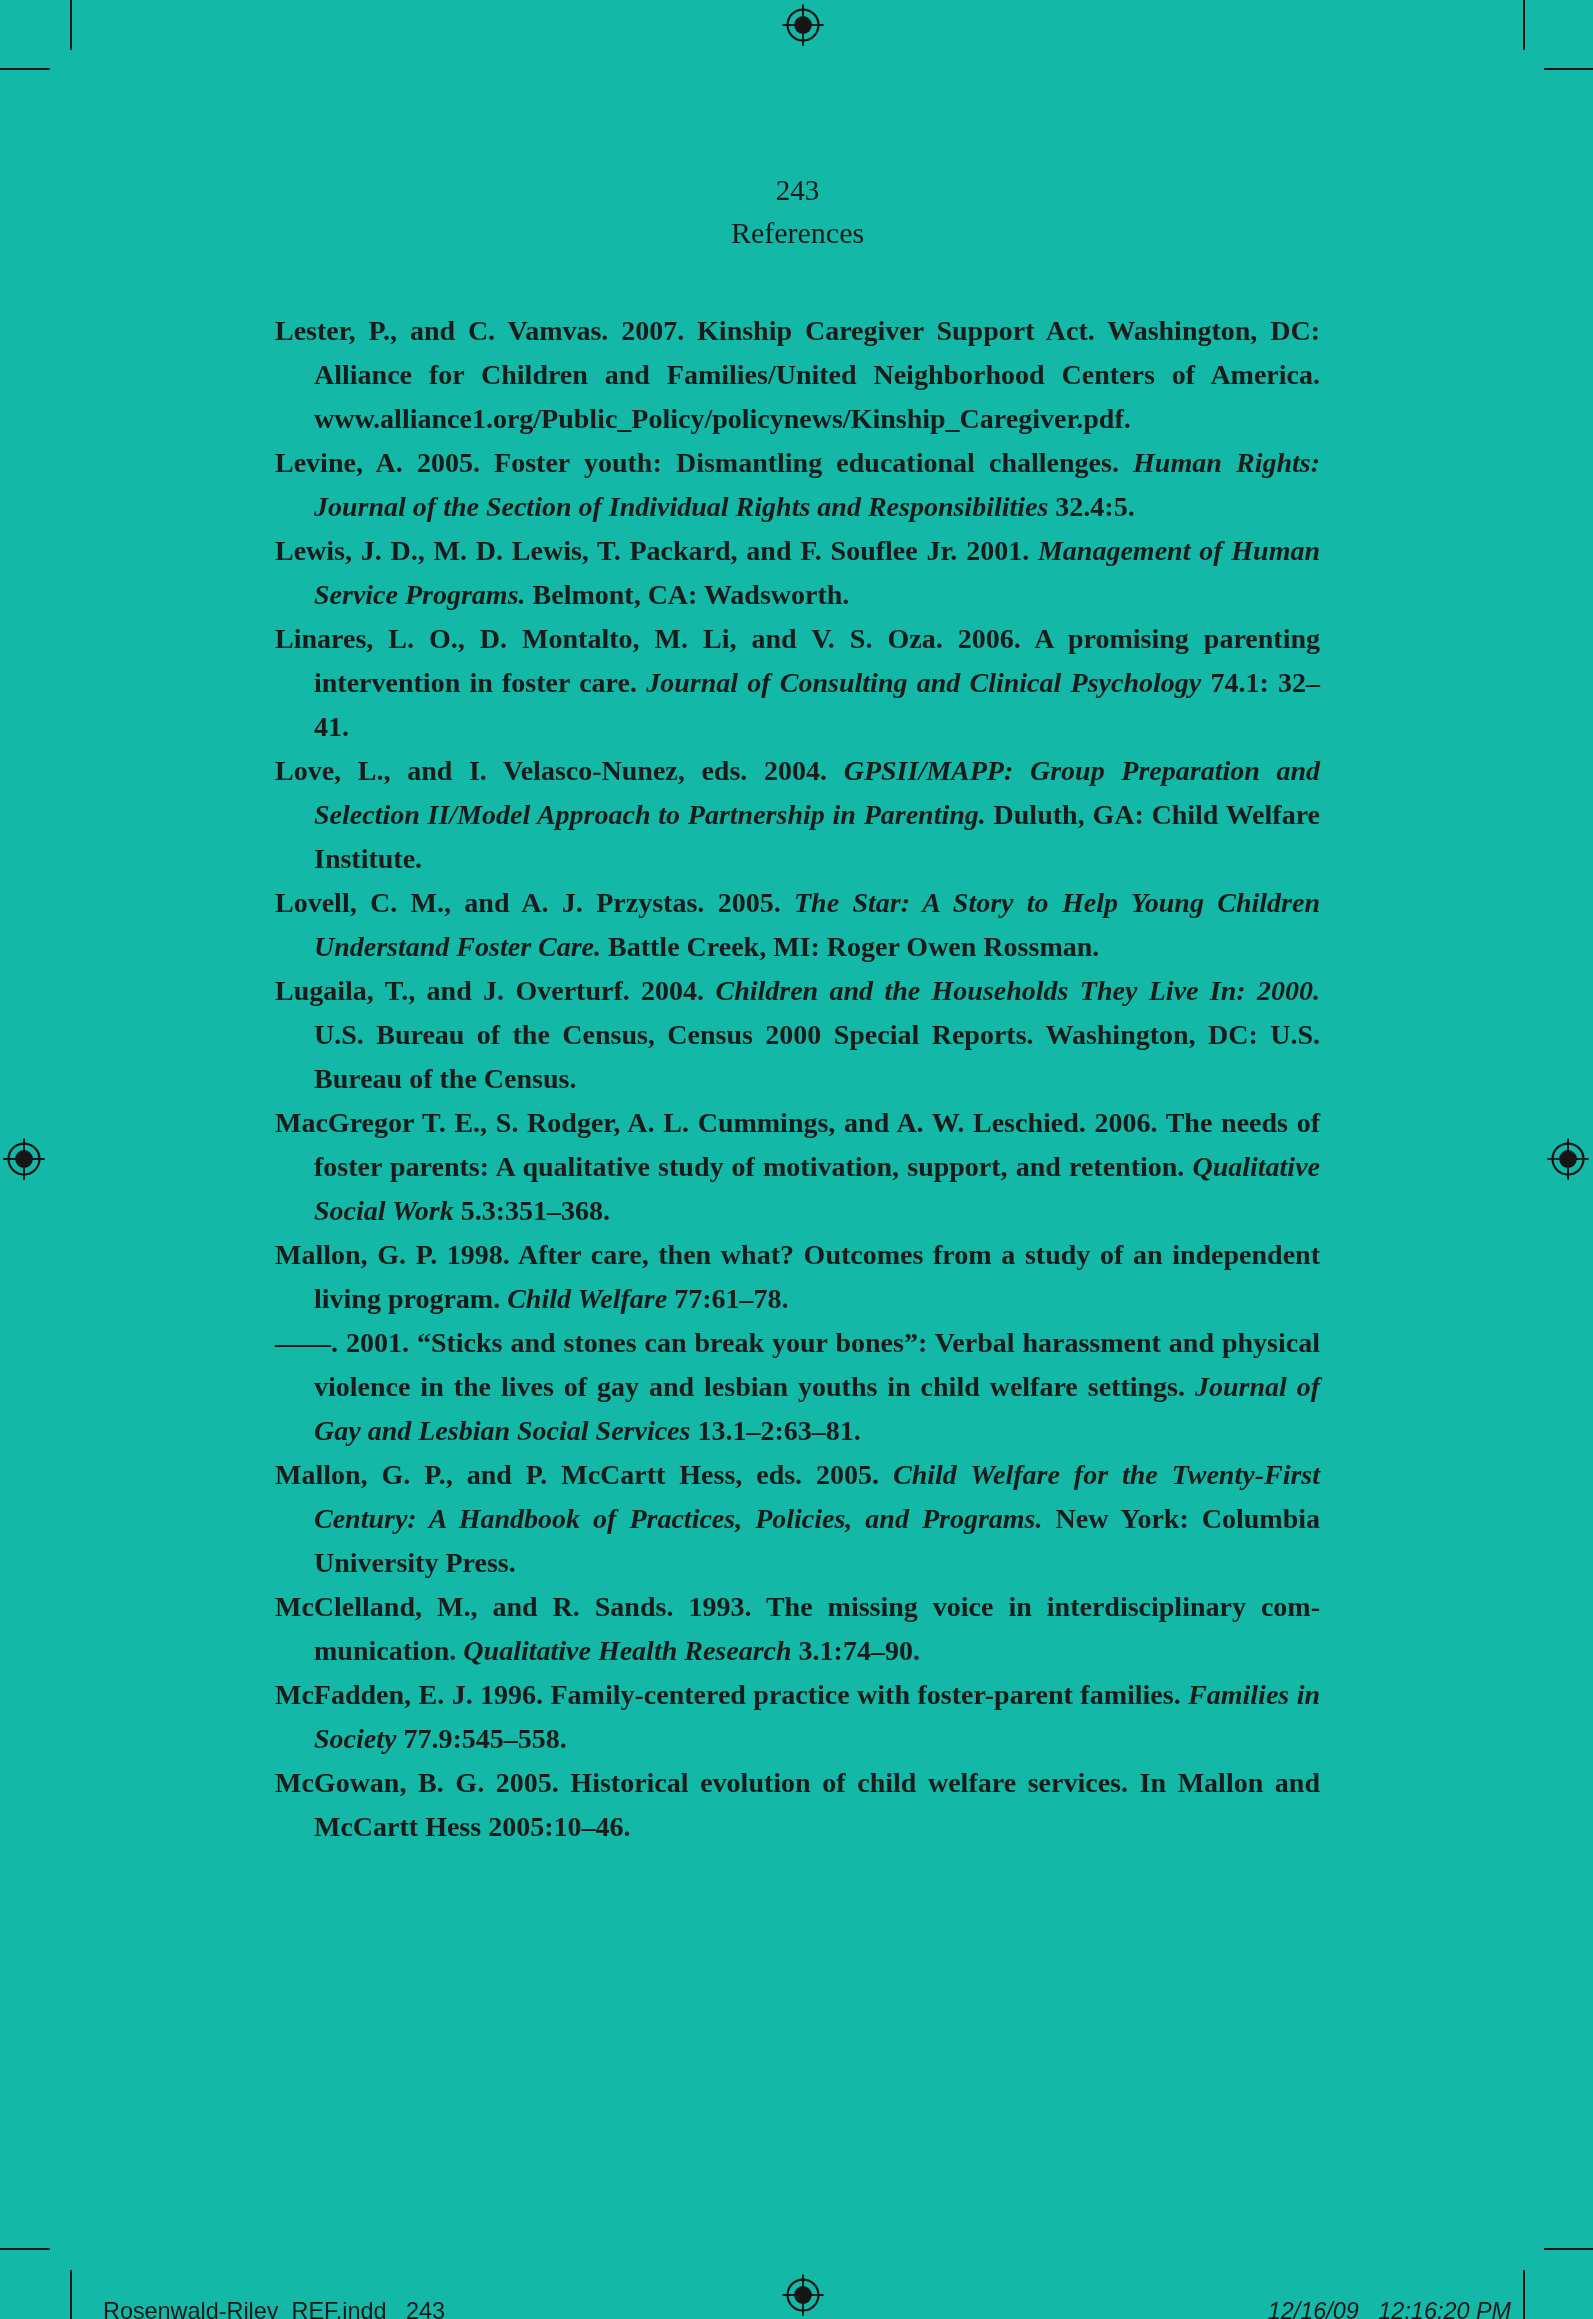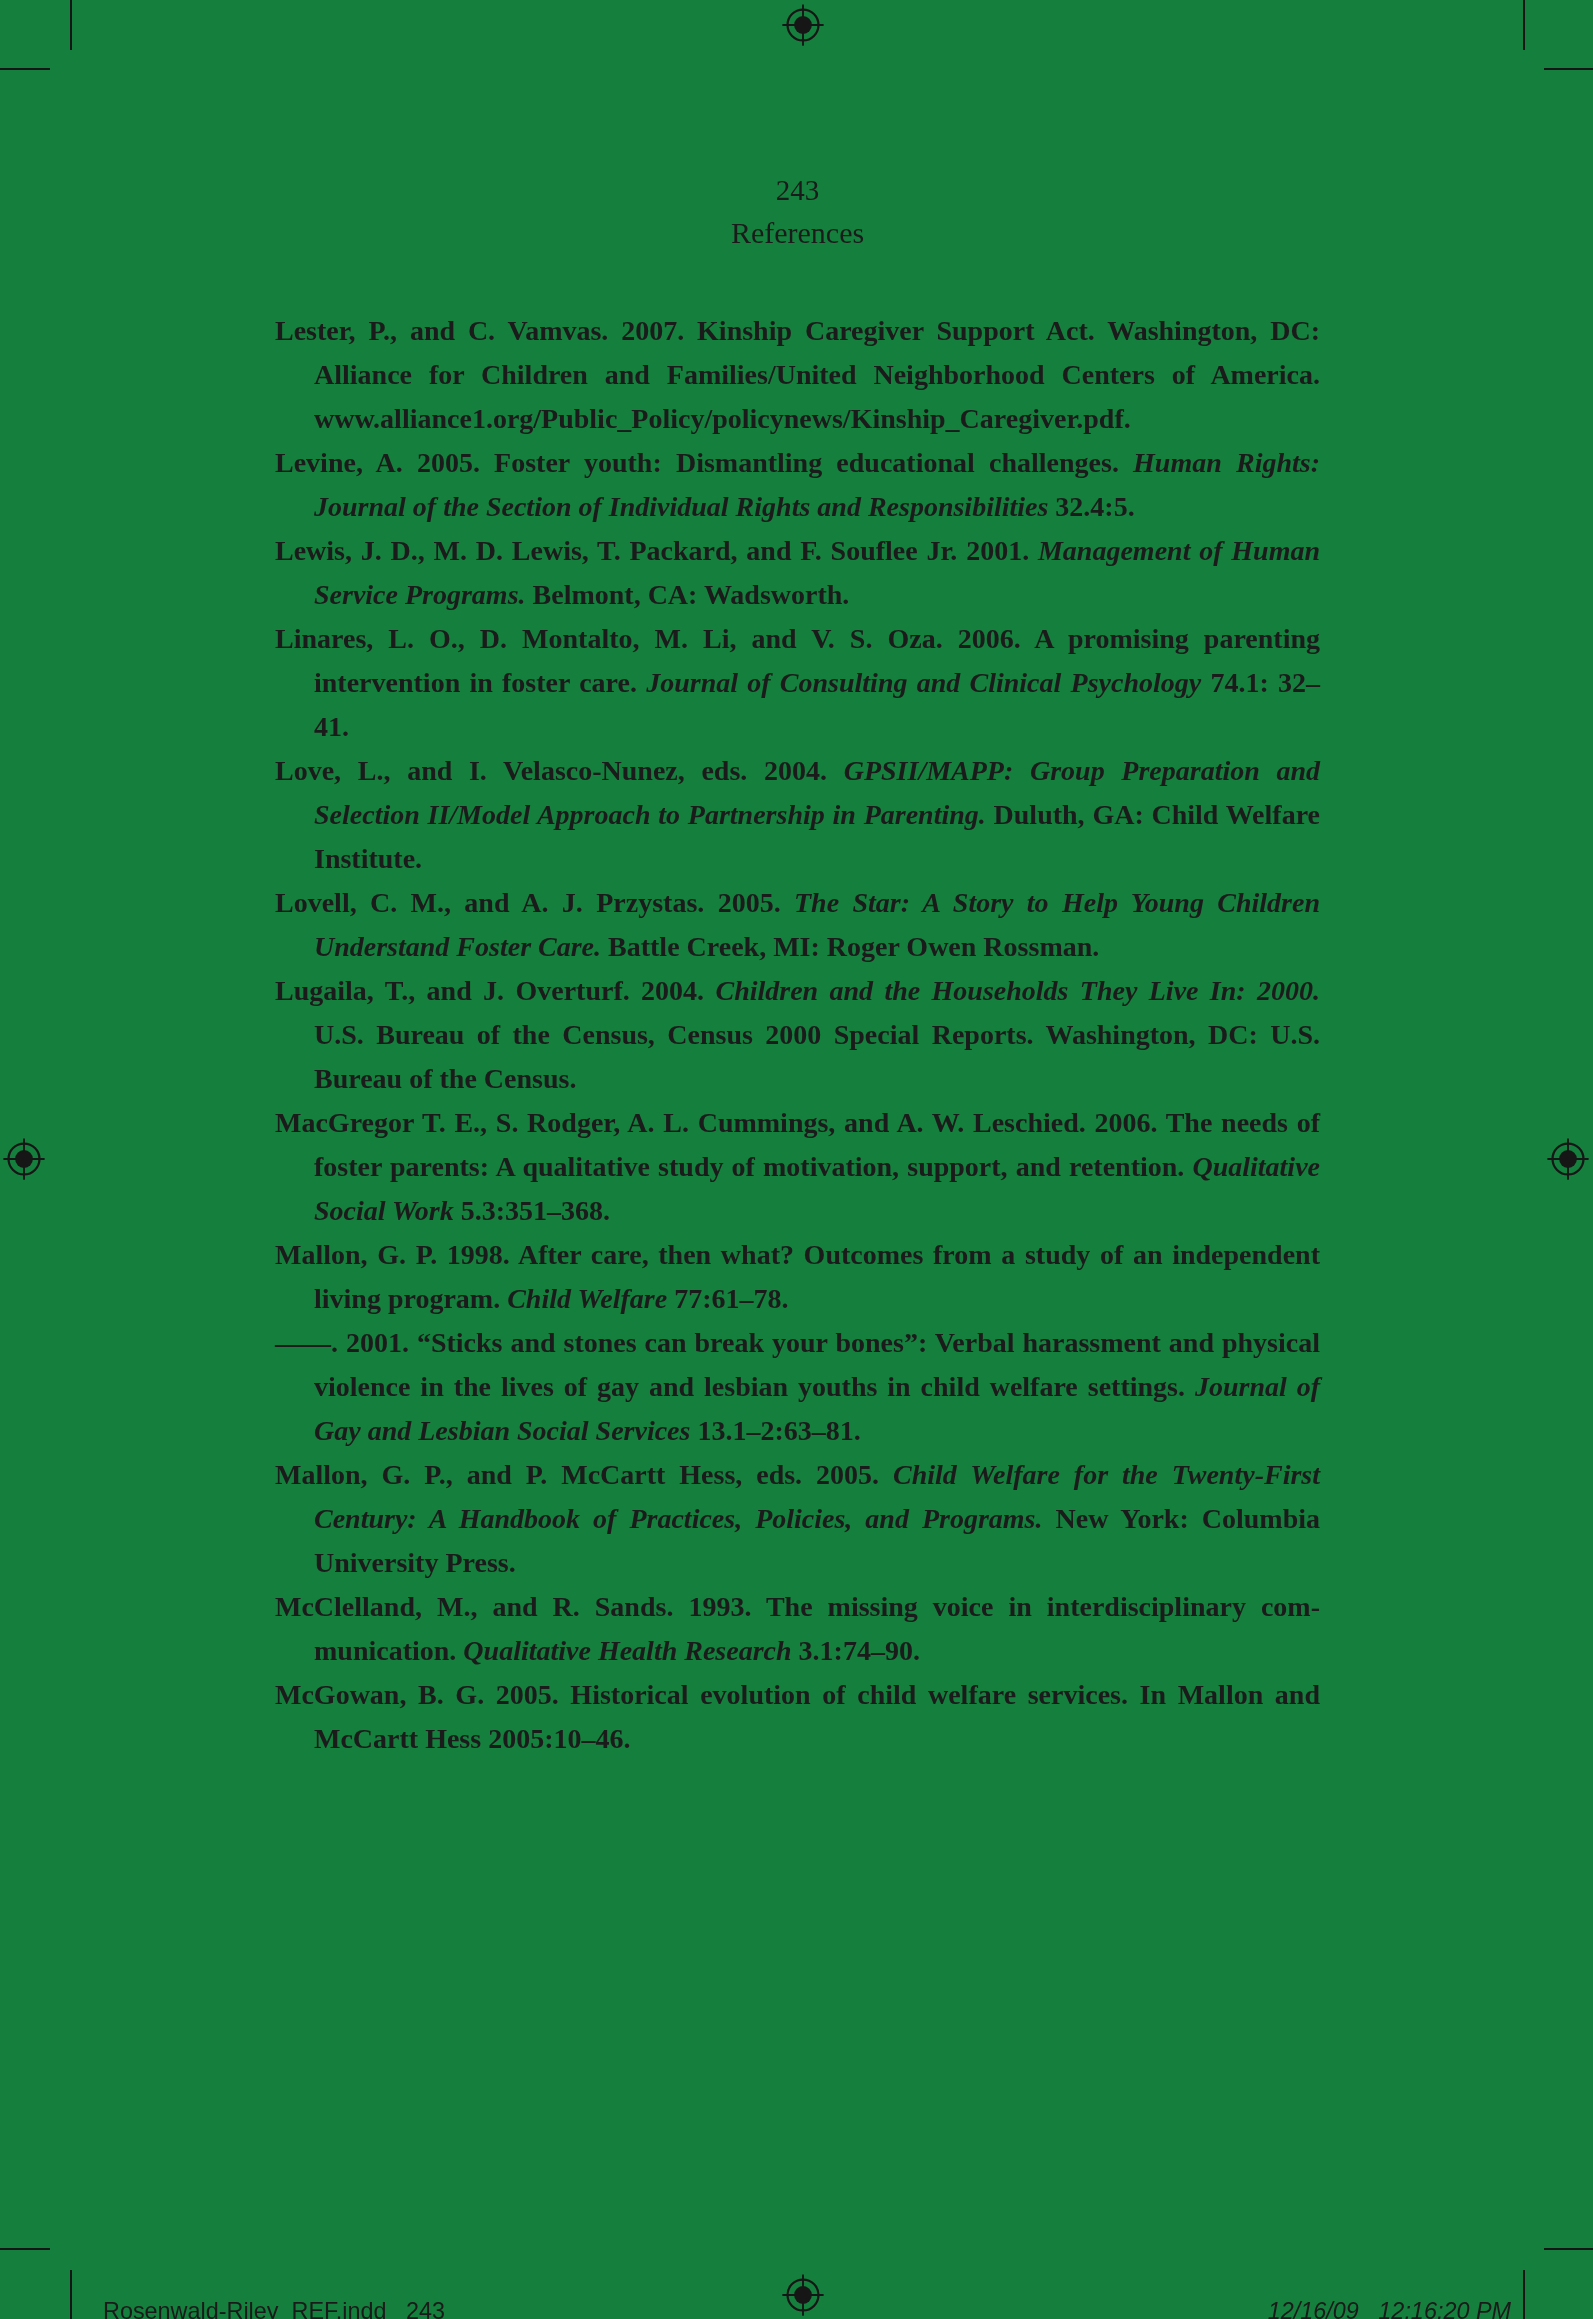--- a/index.html
+++ b/index.html
@@ -1,18 +1,18 @@
 <!DOCTYPE html>
 <html style="font-size:15px"><head>
 <meta charset="utf-8">
 <style>
   html,body { margin:0; padding:0; background:#ffffff; }
   .page {
     position:relative; width:1594px; height:2320px;
-    background:#15803d; color:#1b1b1b;
+    background:#14b8a6; color:#1b1b1b;
     font-family:"Liberation Serif", serif;
     overflow:hidden;
   }
   
   .trim { position:absolute; background:#161616; }
   
   .reg { position:absolute; width:60px; height:60px; }
   
   .folio {
     position:absolute; left:275px; top:172px; width:1045px;
@@ -87,20 +87,21 @@
       <p class="ref"><span>Lewis, J. D., M. D. Lewis, T. Packard, and F. Souflee Jr. 2001. </span><span class="it">Management of Human Service Programs.</span><span> Belmont, CA: Wadsworth.</span></p>
       <p class="ref"><span>Linares, L. O., D. Montalto, M. Li, and V. S. Oza. 2006. A promising parenting intervention in foster care. </span><span class="it">Journal of Consulting and Clinical Psychology</span><span> 74.1: 32–41.</span></p>
       <p class="ref"><span>Love, L., and I. Velasco-Nunez, eds. 2004. </span><span class="it">GPSII/MAPP: Group Preparation and Selection II/Model Approach to Partnership in Parenting.</span><span> Duluth, GA: Child Wel­fare Institute.</span></p>
       <p class="ref"><span>Lovell, C. M., and A. J. Przystas. 2005. </span><span class="it">The Star: A Story to Help Young Children Understand Foster Care.</span><span> Battle Creek, MI: Roger Owen Rossman.</span></p>
       <p class="ref"><span>Lugaila, T., and J. Overturf. 2004. </span><span class="it">Children and the Households They Live In: 2000.</span><span> U.S. Bureau of the Census, Census 2000 Special Reports. Washington, DC: U.S. Bureau of the Census.</span></p>
       <p class="ref"><span>MacGregor T. E., S. Rodger, A. L. Cummings, and A. W. Leschied. 2006. The needs of foster parents: A qualitative study of motivation, support, and retention. </span><span class="it">Qual­itative Social Work</span><span> 5.3:351–368.</span></p>
       <p class="ref"><span>Mallon, G. P. 1998. After care, then what? Outcomes from a study of an indepen­dent living program. </span><span class="it">Child Welfare</span><span> 77:61–78.</span></p>
       <p class="ref"><span>——. 2001. “Sticks and stones can break your bones”: Verbal harassment and physical violence in the lives of gay and lesbian youths in child welfare settings. </span><span class="it">Journal of Gay and Lesbian Social Services</span><span> 13.1–2:63–81.</span></p>
       <p class="ref"><span>Mallon, G. P., and P. McCartt Hess, eds. 2005. </span><span class="it">Child Welfare for the Twenty-First Century: A Handbook of Practices, Policies, and Programs.</span><span> New York: Columbia University Press.</span></p>
       <p class="ref"><span>McClelland, M., and R. Sands. 1993. The missing voice in interdisciplinary com­munication. </span><span class="it">Qualitative Health Research</span><span> 3.1:74–90.</span></p>
+      <p class="ref"><span>McFadden, E. J. 1996. Family-centered practice with foster-parent families. </span><span class="it">Families in Society</span><span> 77.9:545–558.</span></p>
       <p class="ref"><span>McGowan, B. G. 2005. Historical evolution of child welfare services. In Mallon and McCartt Hess 2005:10–46.</span></p>
     </div>
 
   <div class="footer-left">Rosenwald-Riley_REF.indd   243</div>
   <div class="footer-right">12/16/09   12:16:20 PM</div>
 
 </div>
 
 
 </body></html>

